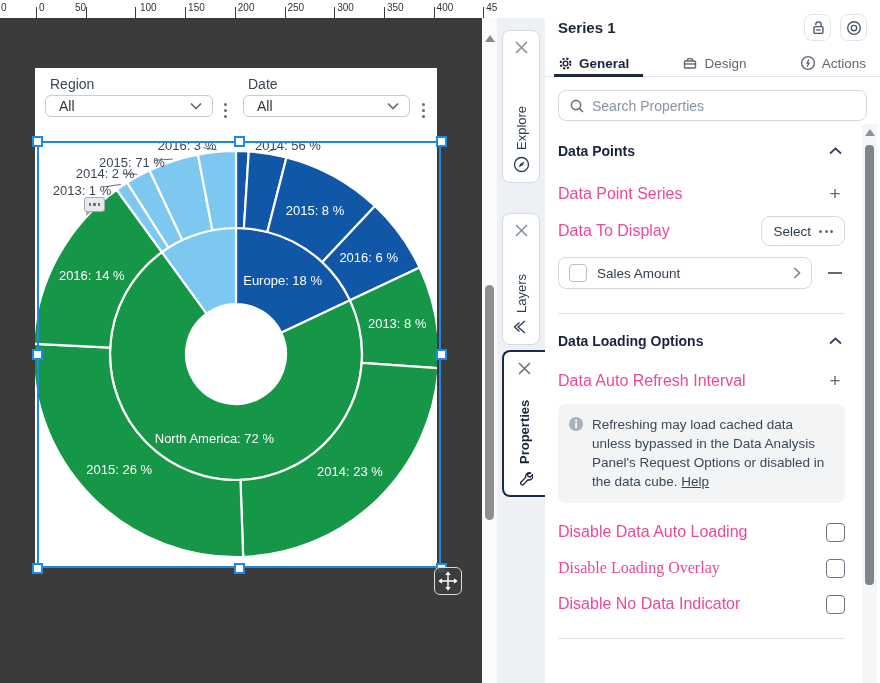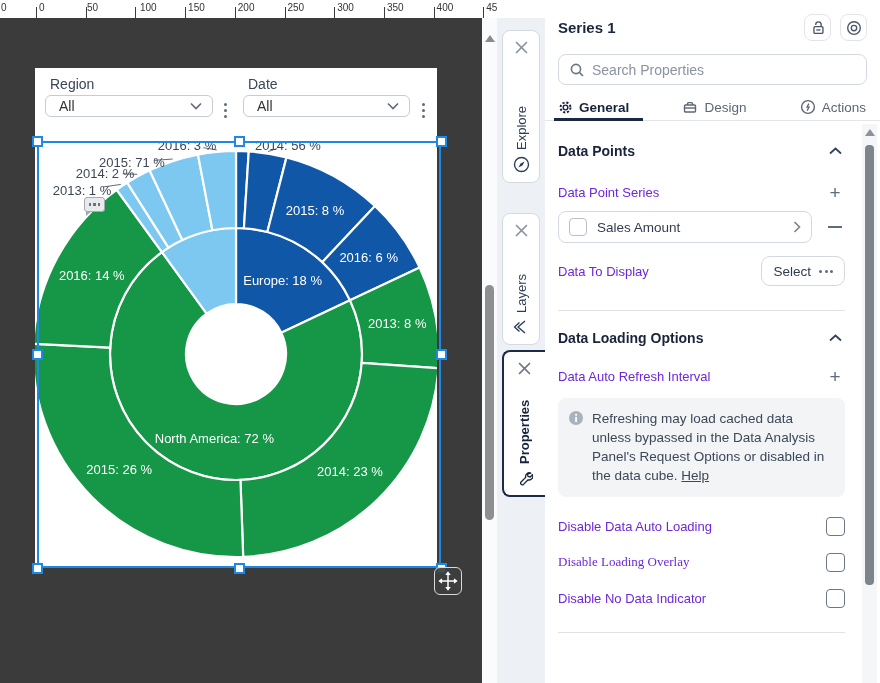--- a/index.html
+++ b/index.html
@@ -68,21 +68,21 @@
 
   #panel-tabs { display:flex; align-items:center; margin-top:9px; padding:0 14px 0 13px; height:27px;
       border-bottom:1px solid #e2e6ea; justify-content:space-between; }
   .ptab { display:flex; align-items:center; gap:6px; font-size:13.5px; color:#5d6673; cursor:pointer; position:relative; height:100%; }
   .ptab.active { color:#16243d; font-weight:bold; }
   .ptab.active::after { content:""; position:absolute; left:-4px; right:-14px; bottom:-1px; height:3px; background:#1b2940; }
 
   #panel-scroll { position:relative; padding:0 35px 0 13px; }
   .prow { display:flex; align-items:center; justify-content:space-between; }
   .section-title { font-size:14px; font-weight:bold; color:#19243a; }
-  .plabel { font-size:13px; color:#6d28d9; }
+  .plabel { font-size:16px; color:#ec4899; }
   .icon-plain { width:20px; display:flex; justify-content:center; cursor:pointer; }
   .plus { font-size:19px; color:#5f6b7a; line-height:14px; }
   .minus { width:14px; height:2px; background:#5f6b7a; }
   #series-item { flex:0 0 254px; height:32px; border:1px solid #d4d9df; border-radius:8px;
       display:flex; align-items:center; padding:0 10px; gap:10px; cursor:pointer; }
   #series-item .mini-check { width:18px; height:18px; border:1px solid #b9c0c9; border-radius:4px; background:#fff; }
   #series-item .series-name { flex:1; font-size:13.5px; color:#333d4d; }
   #select-btn { height:30px; border:1px solid #d4d9df; border-radius:9px; background:#fff; display:flex;
       align-items:center; padding:0 11px; gap:8px; cursor:pointer; font-size:13.5px; color:#2e3a4e; }
   .ellipsis { display:flex; gap:2.5px; }
@@ -109,21 +109,21 @@
 
 <div id="stage">
 
   <div id="canvas"></div>
 
   <div id="ruler">
       <span class="tick-label" style="left: 1px;">0</span>
       <div class="tick" style="left: 36px;"></div>
       <span class="tick-label" style="left: 39px;">0</span>
       <div class="tick" style="left: 85.7px;"></div>
-      <span class="tick-label" style="left: 87px;">50</span>
+      <span class="tick-label" style="left: 75px;">50</span>
       <div class="tick" style="left: 135.4px;"></div>
       <span class="tick-label" style="left: 140px;">100</span>
       <div class="tick" style="left: 185.1px;"></div>
       <span class="tick-label" style="left: 188.1px;">150</span>
       <div class="tick" style="left: 234.8px;"></div>
       <span class="tick-label" style="left: 237.8px;">200</span>
       <div class="tick" style="left: 284.5px;"></div>
       <span class="tick-label" style="left: 287.5px;">250</span>
       <div class="tick" style="left: 334.2px;"></div>
       <span class="tick-label" style="left: 337.2px;">300</span>
@@ -285,28 +285,20 @@
       <div class="icon-btn">
         <svg class="ic" width="18" height="18" viewBox="0 0 20 20">
             <g fill="none" stroke="#4a5568" stroke-width="1.5">
               <circle cx="10" cy="10" r="7"></circle>
               <circle cx="10" cy="10" r="3"></circle>
             </g>
           </svg>
       </div>
     </div>
 
-    <div id="search-box">
-      <svg class="ic" width="16" height="16" viewBox="0 0 16 16">
-          <circle cx="7" cy="7" r="4.6" fill="none" stroke="#6b7480" stroke-width="1.6"></circle>
-          <line x1="10.6" y1="10.6" x2="14" y2="14" stroke="#6b7480" stroke-width="1.6"></line>
-        </svg>
-      <input type="text" placeholder="Search Properties" style="">
-    </div>
-
     <div id="panel-tabs">
       <div class="ptab active">
         <svg class="ic" width="15" height="15" viewBox="0 0 16 16">
             <circle cx="8" cy="8" r="2.5" fill="none" stroke="#16243d" stroke-width="1.5"></circle>
             <circle cx="8" cy="8" r="5.3" fill="none" stroke="#16243d" stroke-width="2.1" stroke-dasharray="2.3 1.9"></circle>
           </svg>
         <span>General</span>
       </div>
       <div class="ptab">
         <svg class="ic" width="16" height="16" viewBox="0 0 16 16">
@@ -320,61 +312,69 @@
       </div>
       <div class="ptab">
         <svg class="ic" width="16" height="16" viewBox="0 0 16 16">
             <circle cx="8" cy="8" r="6.4" fill="none" stroke="#5d6673" stroke-width="1.4"></circle>
             <polyline points="8.9,4.6 7,8.2 9,8.2 7.1,11.6" fill="none" stroke="#5d6673" stroke-width="1.3"></polyline>
           </svg>
         <span>Actions</span>
       </div>
     </div>
 
+    <div id="search-box">
+      <svg class="ic" width="16" height="16" viewBox="0 0 16 16">
+          <circle cx="7" cy="7" r="4.6" fill="none" stroke="#6b7480" stroke-width="1.6"></circle>
+          <line x1="10.6" y1="10.6" x2="14" y2="14" stroke="#6b7480" stroke-width="1.6"></line>
+        </svg>
+      <input type="text" placeholder="Search Properties" style="">
+    </div>
+
     <div id="panel-scroll">
 
       <div class="prow" style="margin-top:22px;">
         <span class="section-title">Data Points</span>
         <span class="icon-plain">
           <svg class="ic" width="13" height="8">
               <polyline points="1,6.5 6.5,1.5 12,6.5" fill="none" stroke="#33415c" stroke-width="1.7"></polyline>
             </svg>
         </span>
       </div>
 
       <div class="prow" style="margin-top:26px;">
         <span class="plabel">Data Point Series</span>
         <span class="icon-plain plus">+</span>
-      </div>
-
-      <div class="prow" style="margin-top:11px;">
-        <div id="series-item">
-          <span class="mini-check"></span>
-          <span class="series-name">Sales Amount</span>
-          <svg class="ic" width="8" height="12">
-              <polyline points="1.5,1 6.5,6 1.5,11" fill="none" stroke="#7a828e" stroke-width="1.6"></polyline>
-            </svg>
-        </div>
-        <span class="icon-plain">
-            <span class="minus"></span>
-          </span>
       </div>
 
       <div class="prow" style="margin-top:13px;">
         <span class="plabel">Data To Display</span>
         <div id="select-btn">
           <span>Select</span>
           <span class="ellipsis">
               <i></i>
               <i></i>
               <i></i>
             </span>
         </div>
       </div>
 
+      <div class="prow" style="margin-top:11px;">
+        <div id="series-item">
+          <span class="mini-check"></span>
+          <span class="series-name">Sales Amount</span>
+          <svg class="ic" width="8" height="12">
+              <polyline points="1.5,1 6.5,6 1.5,11" fill="none" stroke="#7a828e" stroke-width="1.6"></polyline>
+            </svg>
+        </div>
+        <span class="icon-plain">
+            <span class="minus"></span>
+          </span>
+      </div>
+
 
       <div class="divider"></div>
 
       <div class="prow" style="margin-top:19px;">
         <span class="section-title">Data Loading Options</span>
         <span class="icon-plain">
           <svg class="ic" width="13" height="8">
               <polyline points="1,6.5 6.5,1.5 12,6.5" fill="none" stroke="#33415c" stroke-width="1.7"></polyline>
             </svg>
         </span>

